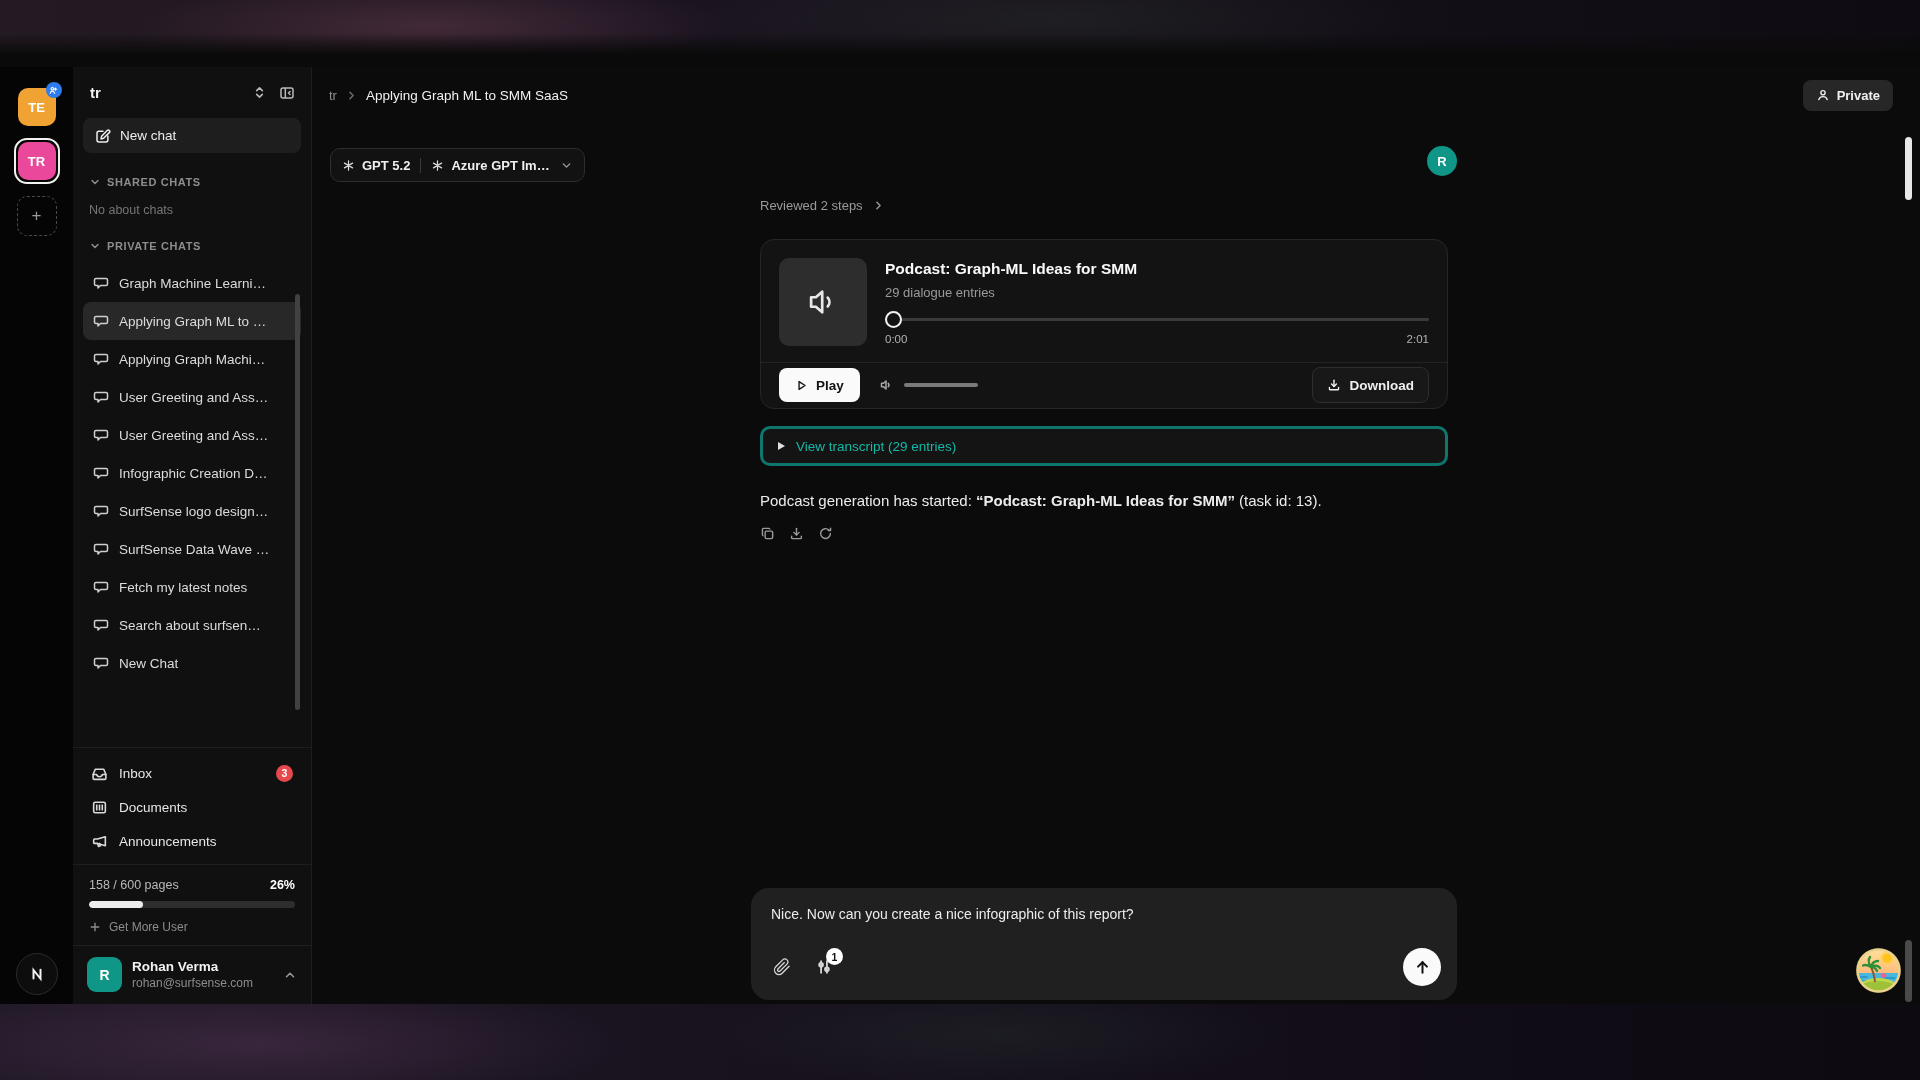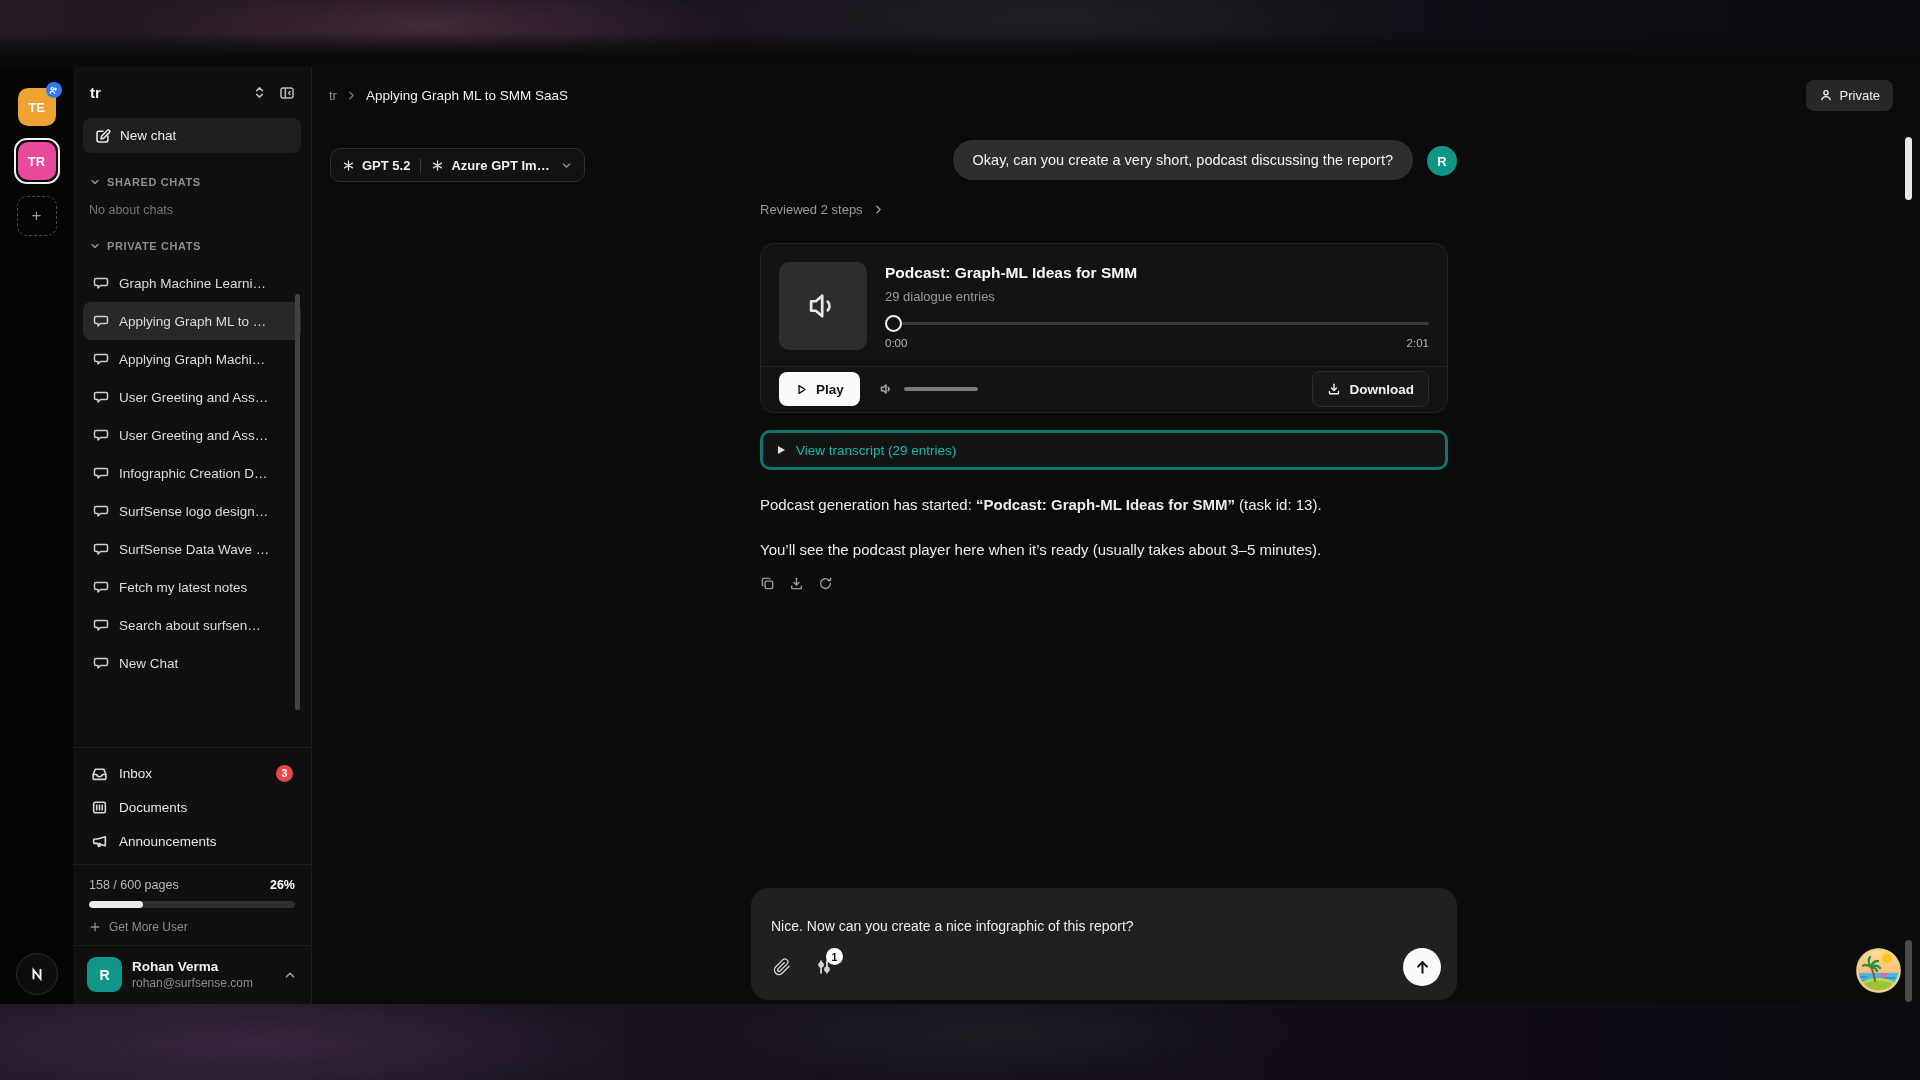--- a/index.html
+++ b/index.html
@@ -74,21 +74,21 @@
   .user-email{font-size:12px;color:#8d8d8d;margin-top:2px;}
   .user-chev{margin-left:auto;color:#9a9a9a;}
 
   
   .main{flex:1;position:relative;background:#0b0b0b;}
   .main-header{position:absolute;top:0;left:0;right:0;height:56px;display:flex;align-items:center;padding:0 27px 0 17px;}
   .crumb-root{color:#8d8d8d;font-size:13px;}
   .crumb-sep{color:#6f6f6f;margin:0 8px;display:flex;}
   .crumb-cur{color:#f0f0f0;font-size:13.5px;font-weight:500;}
   .private-btn{margin-left:auto;height:31px;background:#272727;border-radius:8px;display:flex;align-items:center;
-        gap:7px;padding:0 13px;color:#f0f0f0;font-size:13px;font-weight:400;cursor:pointer;}
+        gap:7px;padding:0 13px;color:#f0f0f0;font-size:13px;font-weight:700;cursor:pointer;}
   .model-chips{position:absolute;top:81px;left:18px;height:32px;border:1px solid #2e2e2e;border-radius:10px;
         display:flex;align-items:center;padding:0 11px;gap:10px;background:#121212;cursor:pointer;}
   .chip{display:flex;align-items:center;gap:7px;color:#f0f0f0;font-size:13px;font-weight:bold;}
   .chip svg{color:#dadada;}
   .chip-div{width:1px;height:15px;background:#3a3a3a;}
   .chip-chev{color:#9a9a9a;display:flex;}
 
   .thread{position:absolute;left:439px;top:73px;width:706px;}
   .msg-row{display:flex;justify-content:flex-end;align-items:flex-start;gap:14px;}
   .bubble{background:#2e2e2e;border-radius:24px;padding:12px 20px;color:#f2f2f2;font-size:14.5px;max-width:560px;}
@@ -120,21 +120,21 @@
   .transcript{margin:17px 0 0 9px;width:688px;height:40px;box-sizing:border-box;background:#141414;
         border:3px solid #0f766e;border-radius:10px;display:flex;align-items:center;gap:11px;padding:0 15px;
         color:#14b8a6;font-size:13.5px;font-weight:500;cursor:pointer;}
   .tri{width:0;height:0;border-left:7px solid #e0e0e0;border-top:4.5px solid transparent;border-bottom:4.5px solid transparent;}
 
   .para{margin:25px 0 0 9px;color:#ececec;font-size:15px;width:688px;line-height:1.35;}
   .actions{margin:15px 0 0 9px;display:flex;gap:14px;color:#9a9a9a;}
   .actions span{cursor:pointer;display:flex;}
 
   .composer{position:absolute;left:439px;top:821px;width:706px;height:112px;background:#202020;
-        border-radius:18px;box-sizing:border-box;padding:30px 20px;}
+        border-radius:18px;box-sizing:border-box;padding:18px 20px;}
   .composer-text{color:#ececec;font-size:14px;}
   .composer-row{position:absolute;left:22px;right:16px;bottom:14px;display:flex;align-items:center;gap:24px;color:#d8d8d8;}
   .comp-icon{cursor:pointer;display:flex;}
   .badge-wrap{position:relative;cursor:pointer;display:flex;}
   .one-badge{position:absolute;top:-10px;right:-10px;width:17px;height:17px;background:#fff;color:#111;
         border-radius:50%;font-size:10.5px;font-weight:bold;display:flex;align-items:center;justify-content:center;}
   .send-btn{margin-left:auto;width:38px;height:38px;border-radius:50%;background:#fafafa;color:#111;
         display:flex;align-items:center;justify-content:center;cursor:pointer;}
 
   .scroll-thumb-top{position:absolute;right:8px;top:70px;width:7px;height:63px;background:#e8e8e8;border-radius:4px;}
@@ -403,21 +403,20 @@
         </span>
         <span class="chip-chev">
           <svg width="13" height="13" viewBox="0 0 16 16" fill="none" stroke="currentColor" stroke-width="1.7" stroke-linecap="round" stroke-linejoin="round">
               <path d="M4 6l4 4 4-4"></path>
             </svg>
         </span>
       </div>
 
       <div class="thread">
         <div class="msg-row">
-          <div class="bubble">Okay, can you create a very short, podcast discussing the report?</div>
           <div class="msg-avatar">
               <span>R</span>
             </div>
         </div>
 
         <div class="reviewed">
           <span>Reviewed 2 steps</span>
           <span>
               <svg width="13" height="13" viewBox="0 0 16 16" fill="none" stroke="currentColor" stroke-width="1.7" stroke-linecap="round" stroke-linejoin="round">
                 <path d="M6 4l4 4-4 4"></path>
@@ -475,21 +474,20 @@
         </div>
 
         <div class="transcript">
           <span class="tri"></span>
           <span>View transcript (29 entries)</span>
         </div>
 
         <div class="para">
           <span>Podcast generation has started: </span><b>“Podcast: Graph-ML Ideas for SMM”</b><span> (task id: 13).</span>
         </div>
-        <div class="para">You’ll see the podcast player here when it’s ready (usually takes about 3–5 minutes).</div>
 
         <div class="actions">
           <span>
               <svg width="15" height="15" viewBox="0 0 16 16" fill="none" stroke="currentColor" stroke-width="1.5" stroke-linejoin="round">
                 <rect x="5.5" y="5.5" width="8" height="8" rx="1.4"></rect>
                 <path d="M10.5 3.6v-.1a1 1 0 0 0-1-1H3.6a1 1 0 0 0-1 1v5.9a1 1 0 0 0 1 1h.1"></path>
               </svg>
             </span>
           <span>
               <svg width="15" height="15" viewBox="0 0 16 16" fill="none" stroke="currentColor" stroke-width="1.5" stroke-linecap="round" stroke-linejoin="round">

